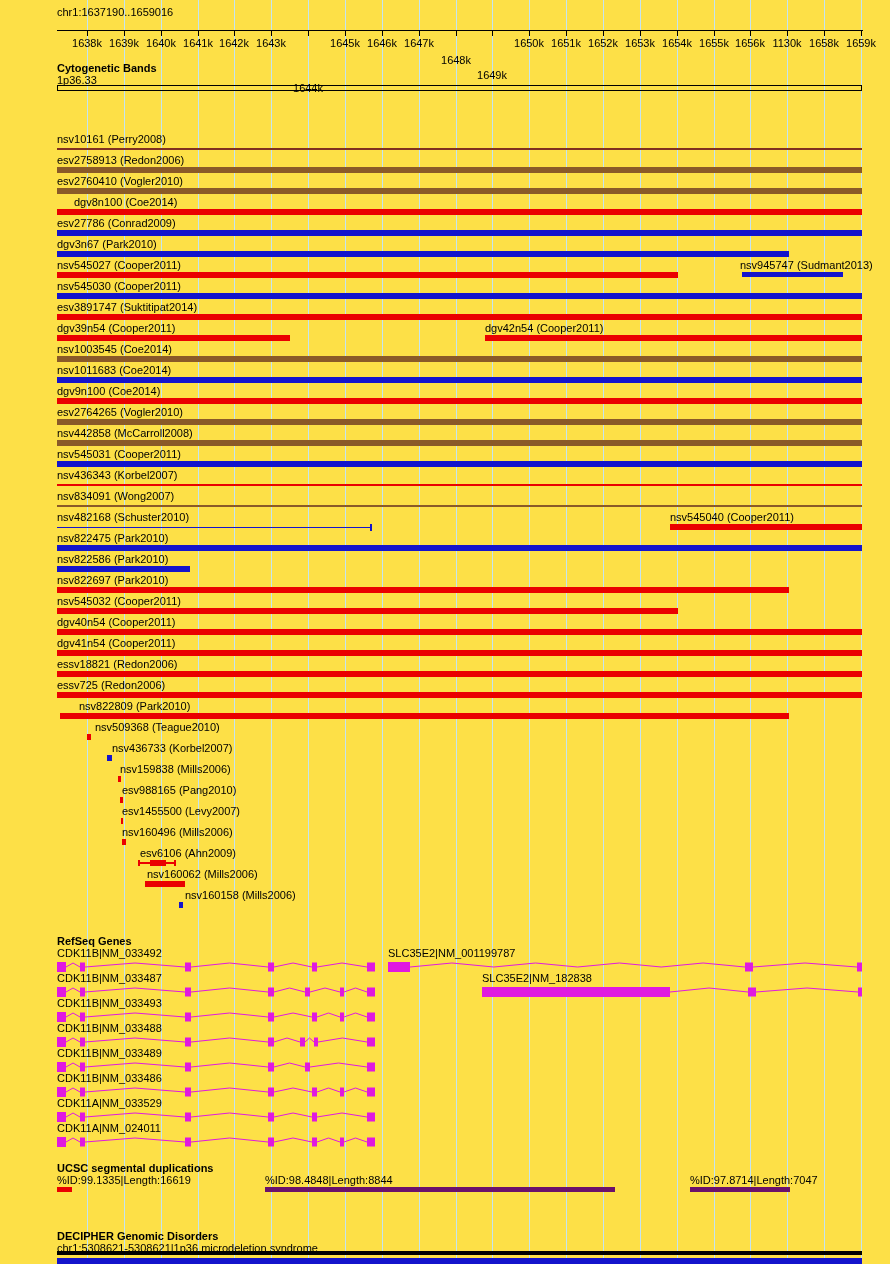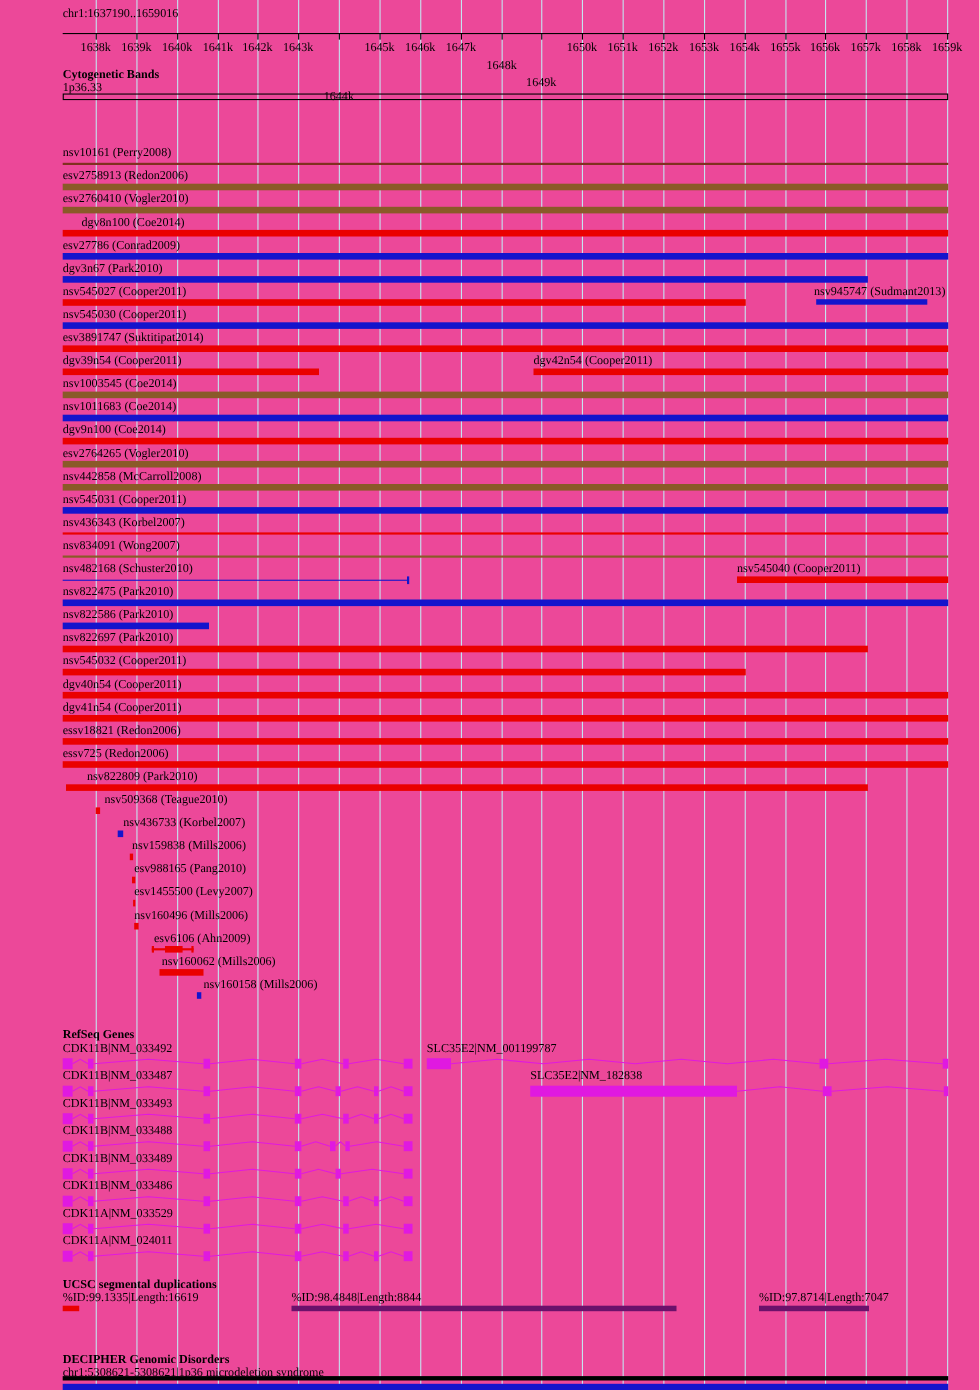--- a/index.html
+++ b/index.html
@@ -1,19 +1,19 @@
 <!DOCTYPE html>
 <html><head>
 <meta charset="utf-8">
 <style>
   * { margin:0; padding:0; box-sizing:border-box; }
   html,body { background:#fff; }
   #screen {
-    position:relative; width:890px; height:1264px; background:#ec4899;
-    font-family:Liberation Serif, serif; font-size:11px; color:#000;
+    position:relative; width:890px; height:1264px; background:#fde047;
+    font-family:Liberation Sans, sans-serif; font-size:11px; color:#000;
     overflow:hidden;
   }
   .lbl { position:absolute; white-space:nowrap; line-height:11px; font-size:11px; z-index:1; }
   .hdr { font-weight:bold; }
   .bar { position:absolute; z-index:1; }
   .grid { position:absolute; top:0; bottom:0; width:1px; z-index:0; }
   .tickl { transform:translateX(-50%); }
 </style>
 </head>
 <body>
@@ -83,21 +83,21 @@
     <div class="bar" style="left: 677px; top: 30px; width: 1px; height: 6px; background: rgb(0, 0, 0);"></div>
     <div class="lbl tickl" style="left: 677px; top: 38px;">1654k</div>
     <div class="grid" style="left: 714px; background: rgb(196, 228, 240);"></div>
     <div class="bar" style="left: 714px; top: 30px; width: 1px; height: 6px; background: rgb(0, 0, 0);"></div>
     <div class="lbl tickl" style="left: 714px; top: 38px;">1655k</div>
     <div class="grid" style="left: 750px; background: rgb(196, 228, 240);"></div>
     <div class="bar" style="left: 750px; top: 30px; width: 1px; height: 6px; background: rgb(0, 0, 0);"></div>
     <div class="lbl tickl" style="left: 750px; top: 38px;">1656k</div>
     <div class="grid" style="left: 787px; background: rgb(196, 228, 240);"></div>
     <div class="bar" style="left: 787px; top: 30px; width: 1px; height: 6px; background: rgb(0, 0, 0);"></div>
-    <div class="lbl tickl" style="left: 787px; top: 38px;">1657k</div>
+    <div class="lbl tickl" style="left: 787px; top: 38px;">1130k</div>
     <div class="grid" style="left: 824px; background: rgb(196, 228, 240);"></div>
     <div class="bar" style="left: 824px; top: 30px; width: 1px; height: 6px; background: rgb(0, 0, 0);"></div>
     <div class="lbl tickl" style="left: 824px; top: 38px;">1658k</div>
     <div class="grid" style="left: 861px; background: rgb(196, 228, 240);"></div>
     <div class="bar" style="left: 861px; top: 30px; width: 1px; height: 6px; background: rgb(0, 0, 0);"></div>
     <div class="lbl tickl" style="left: 861px; top: 38px;">1659k</div>
     <div class="bar" style="left: 57px; top: 30px; width: 806px; height: 1px; background: rgb(0, 0, 0);"></div>
     <div class="bar" style="left: 57px; top: 85px; width: 805px; height: 6px; border: 1px solid rgb(0, 0, 0);"></div>
     <div class="bar" style="left: 57px; top: 1251px; width: 805px; height: 4px; background: rgb(0, 0, 0);"></div>
     <div class="bar" style="left: 57px; top: 1258px; width: 805px; height: 6px; background: rgb(20, 20, 204);"></div>

